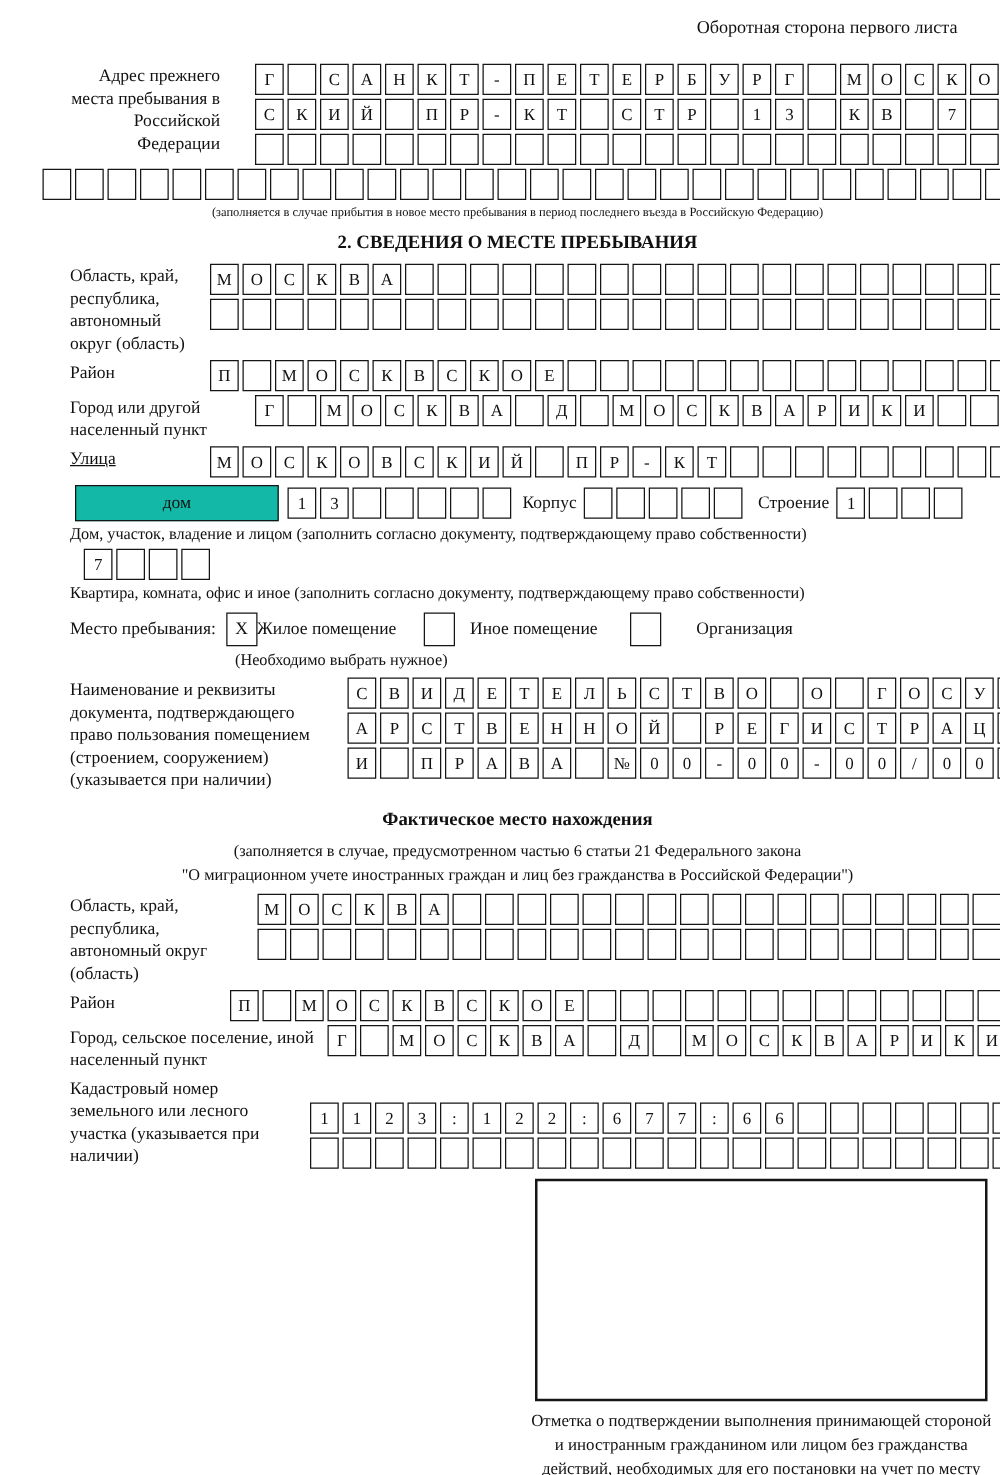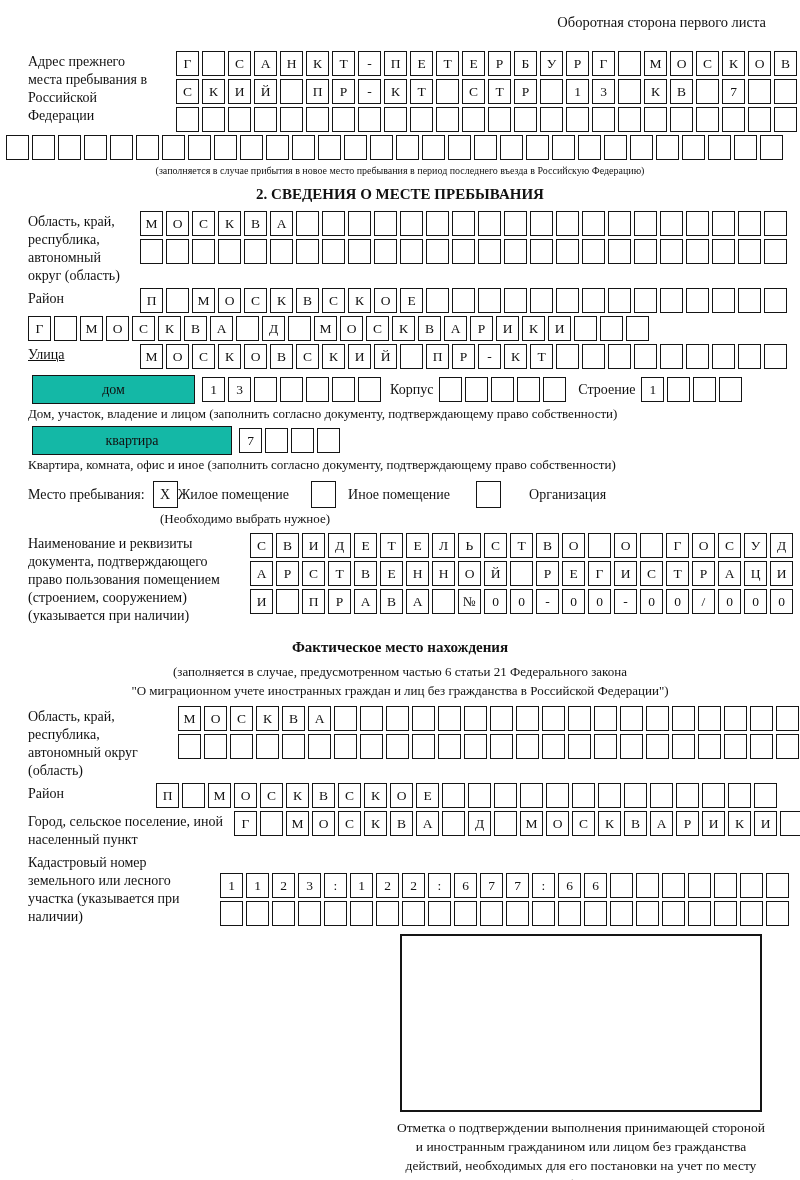--- a/index.html
+++ b/index.html
@@ -1,21 +1,21 @@
 <!DOCTYPE html>
 <html><head>
 <meta charset="utf-8">
 <style>
   html,body{margin:0;padding:0;background:#fff;}
   body{
     width:800px;height:1180px;
     font-family:"Liberation Serif","DejaVu Serif",serif;
     color:#111;overflow:hidden;
   }
-  .page{position:relative;width:800px;height:852px;padding-top:14px;box-sizing:border-box;}
+  .page{position:relative;width:800px;height:852px;padding-top:14px;box-sizing:border-box;padding-left:28px;}
   .hdr{font-size:14.5px;text-align:right;padding-right:34px;margin-bottom:20px;}
   .field{display:flex;align-items:flex-start;margin:3px 0 3px 28px;}
   .label{font-size:14px;line-height:18px;box-sizing:border-box;padding-top:2px;}
   .rows{display:flex;flex-direction:column;gap:3px;}
   .cells{display:flex;gap:3px;}
   .cell{
     box-sizing:border-box;flex:0 0 23px;width:23px;height:25px;
     border:1.6px solid #151515;display:flex;align-items:center;justify-content:center;
     font-size:13.5px;background:#fff;
   }
@@ -38,21 +38,21 @@
   .mt6{margin-top:6px;}
 </style>
 </head>
 <body>
 
 <div class="page">
 
   <div class="hdr">Оборотная сторона первого листа</div>
 
   <div class="field">
-    <div class="label" style="flex:0 0 148px;padding-right:28px;">Адрес прежнего места пребывания в Российской Федерации</div>
+    <div class="label" style="flex:0 0 148px;padding-right:28px;text-align:right;">Адрес прежнего места пребывания в Российской Федерации</div>
     <div class="rows">
       <div class="cells">
           <span class="cell">Г</span>
           <span class="cell"></span>
           <span class="cell">С</span>
           <span class="cell">А</span>
           <span class="cell">Н</span>
           <span class="cell">К</span>
           <span class="cell">Т</span>
           <span class="cell">-</span>
@@ -248,20 +248,21 @@
         <span class="cell"></span>
         <span class="cell"></span>
         <span class="cell"></span>
         <span class="cell"></span>
         <span class="cell"></span>
         <span class="cell"></span>
       </div>
   </div>
 
   <div class="field">
+    <div class="label" style="flex:0 0 148px;padding-right:6px;">Город или другой населенный пункт</div>
     <div class="cells">
         <span class="cell">Г</span>
         <span class="cell"></span>
         <span class="cell">М</span>
         <span class="cell">О</span>
         <span class="cell">С</span>
         <span class="cell">К</span>
         <span class="cell">В</span>
         <span class="cell">А</span>
         <span class="cell"></span>
@@ -337,21 +338,20 @@
     <div class="cells" style="margin-left:6px;">
         <span class="cell">1</span>
         <span class="cell"></span>
         <span class="cell"></span>
         <span class="cell"></span>
       </div>
   </div>
   <div class="caption-l">Дом, участок, владение и лицом (заполнить согласно документу, подтверждающему право собственности)</div>
 
   <div class="houserow" style="margin-top:2px;">
-    <div class="titledbox" style="width:200px;">квартира</div>
     <div class="cells" style="margin-left:7px;">
         <span class="cell">7</span>
         <span class="cell"></span>
         <span class="cell"></span>
         <span class="cell"></span>
       </div>
   </div>
   <div class="caption-l">Квартира, комната, офис и иное (заполнить согласно документу, подтверждающему право собственности)</div>
 
   <div class="stayrow">

